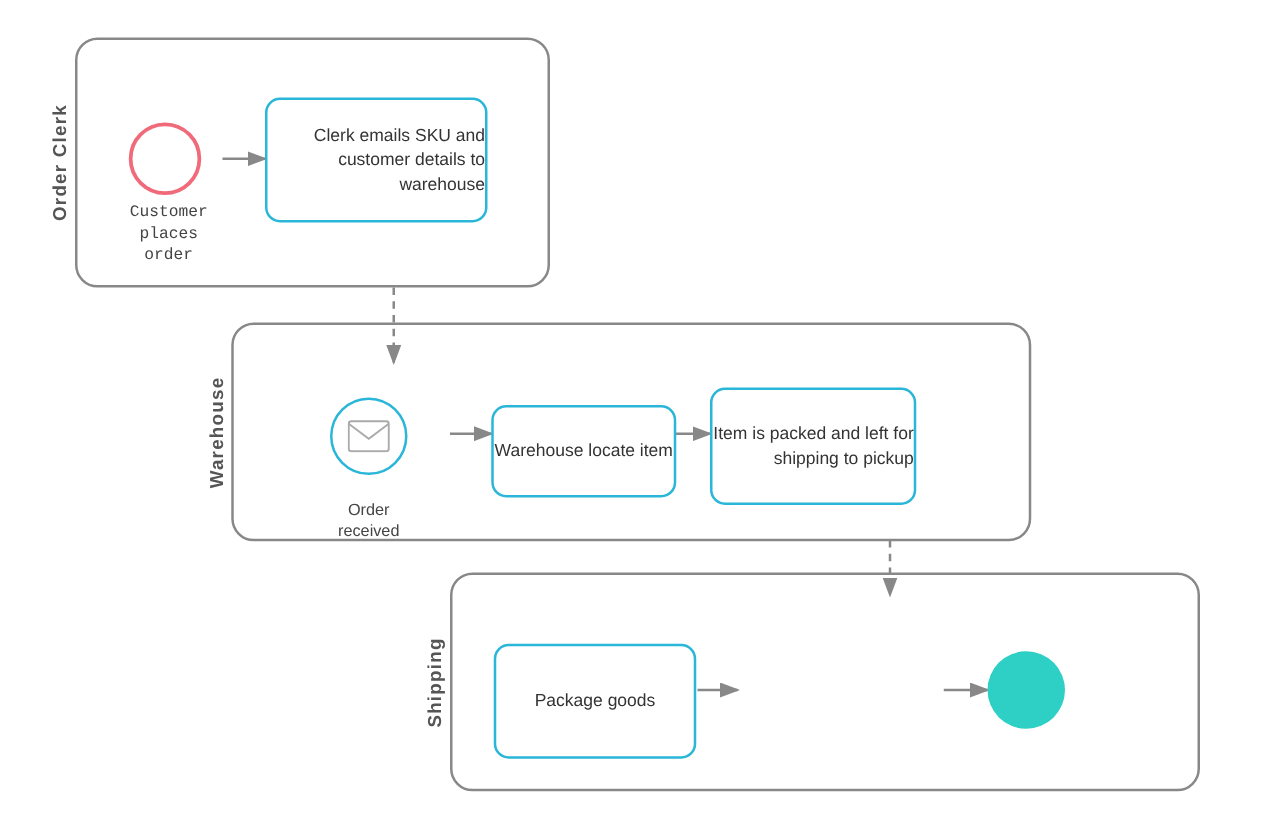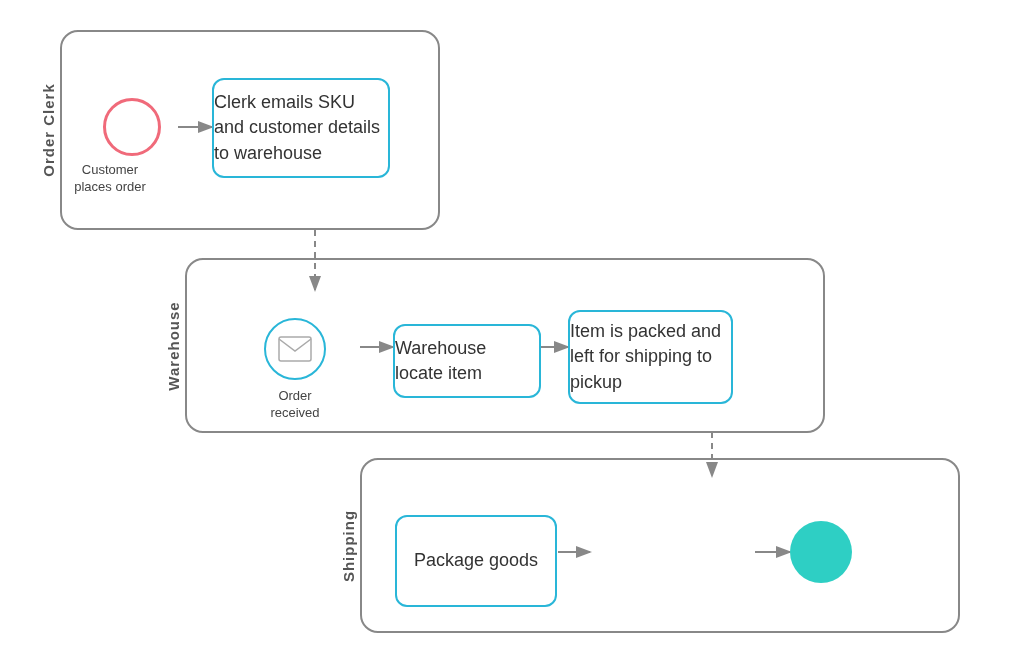--- a/index.html
+++ b/index.html
@@ -62,22 +62,22 @@
 
     
     .process-box {
       position: absolute;
       border: 2.5px solid #29b6d8;
       border-radius: 12px;
       background: #fff;
       display: flex;
       align-items: center;
       justify-content: center;
-      text-align: left;
-      font-size: 18px;
+      text-align: right;
+      font-size: 14px;
       color: #333;
       line-height: 1.4;
     }
 
     
     .circle-start {
       position: absolute;
       border-radius: 50%;
       display: flex;
       align-items: center;
@@ -141,38 +141,38 @@
     <line x1="558" y1="552" x2="590" y2="552" stroke="#888" stroke-width="2" marker-end="url(#arrowhead)"></line>
 
     <line x1="755" y1="552" x2="790" y2="552" stroke="#888" stroke-width="2" marker-end="url(#arrowhead)"></line>
   </svg>
 
   <div class="swimlane swimlane-clerk">
     <span class="swimlane-label" style="top:50%; left:-22px; transform: translateY(-50%) rotate(180deg);">Order Clerk</span>
   </div>
 
   <div class="circle-start circle-pink" style="top:98px; left:103px;"></div>
-  <div class="node-label" style="top:162px; left:70px; width:80px;">Customer places order</div>
+  <div class="node-label" style="top:162px; left:95px; width:80px;font-family:Liberation Mono, monospace;">Customer places order</div>
 
   <div class="process-box" style="top:78px; left:212px; width:178px; height:100px;">
     <span>Clerk emails SKU and customer details to warehouse</span>
   </div>
 
   <div class="swimlane swimlane-warehouse">
     <span class="swimlane-label" style="top:50%; left:-22px; transform: translateY(-50%) rotate(180deg);">Warehouse</span>
   </div>
 
   <div class="circle-start" style="top:318px; left:264px; width:62px; height:62px; border-radius:50%; border:2.5px solid #29b6d8; background:#fff; display:flex; align-items:center; justify-content:center;">
 
     <svg width="34" height="26" viewBox="0 0 34 26">
       <rect x="1" y="1" width="32" height="24" rx="2" fill="none" stroke="#aaa" stroke-width="1.5"></rect>
       <polyline points="1,3 17,15 33,3" fill="none" stroke="#aaa" stroke-width="1.5"></polyline>
     </svg>
   </div>
-  <div class="node-label" style="top:388px; left:254px; width:82px;">Order received</div>
+  <div class="node-label" style="top:400px; left:254px; width:82px;">Order received</div>
 
   <div class="process-box" style="top:310px; left:393px; width:148px; height:74px;margin-top:14px;">
     <span>Warehouse locate item</span>
   </div>
 
   <div class="process-box" style="top:300px; left:568px; width:165px; height:94px;margin-top:10px;">
     <span>Item is packed and left for shipping to pickup</span>
   </div>
 
   <div class="swimlane swimlane-shipping">

